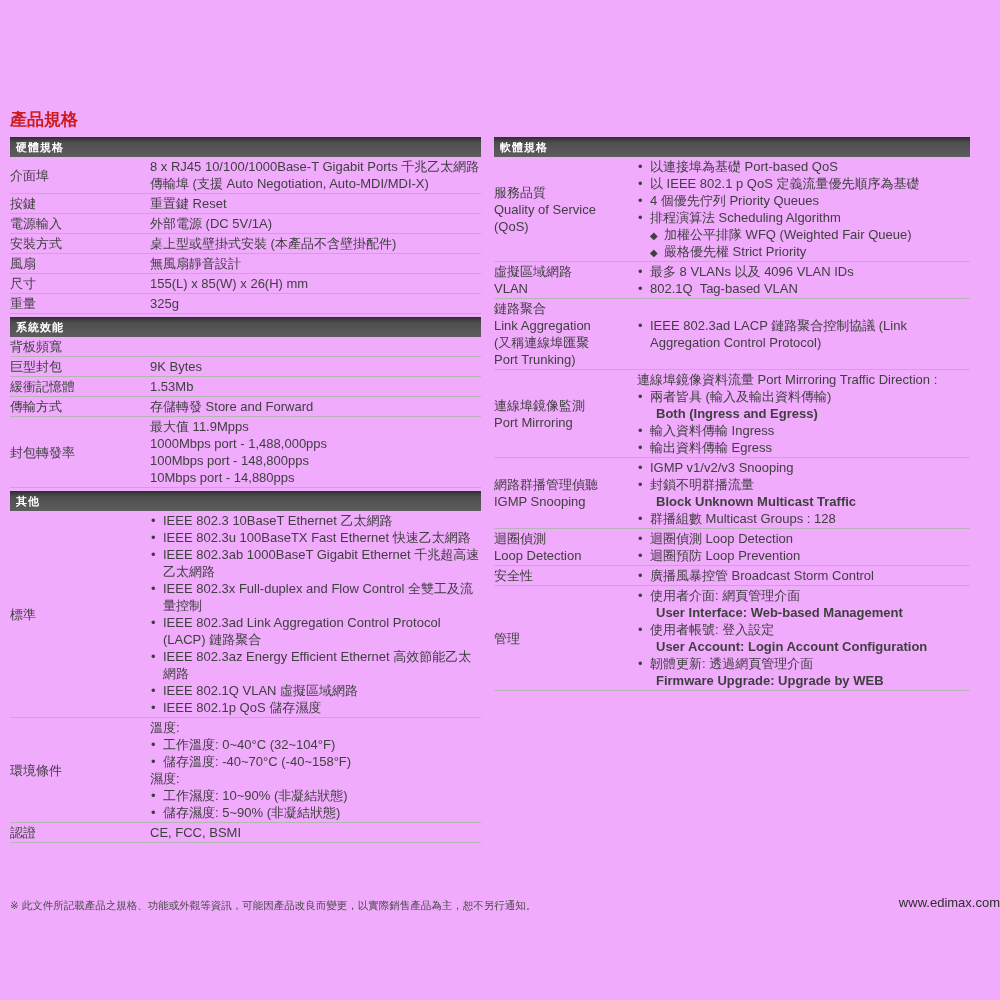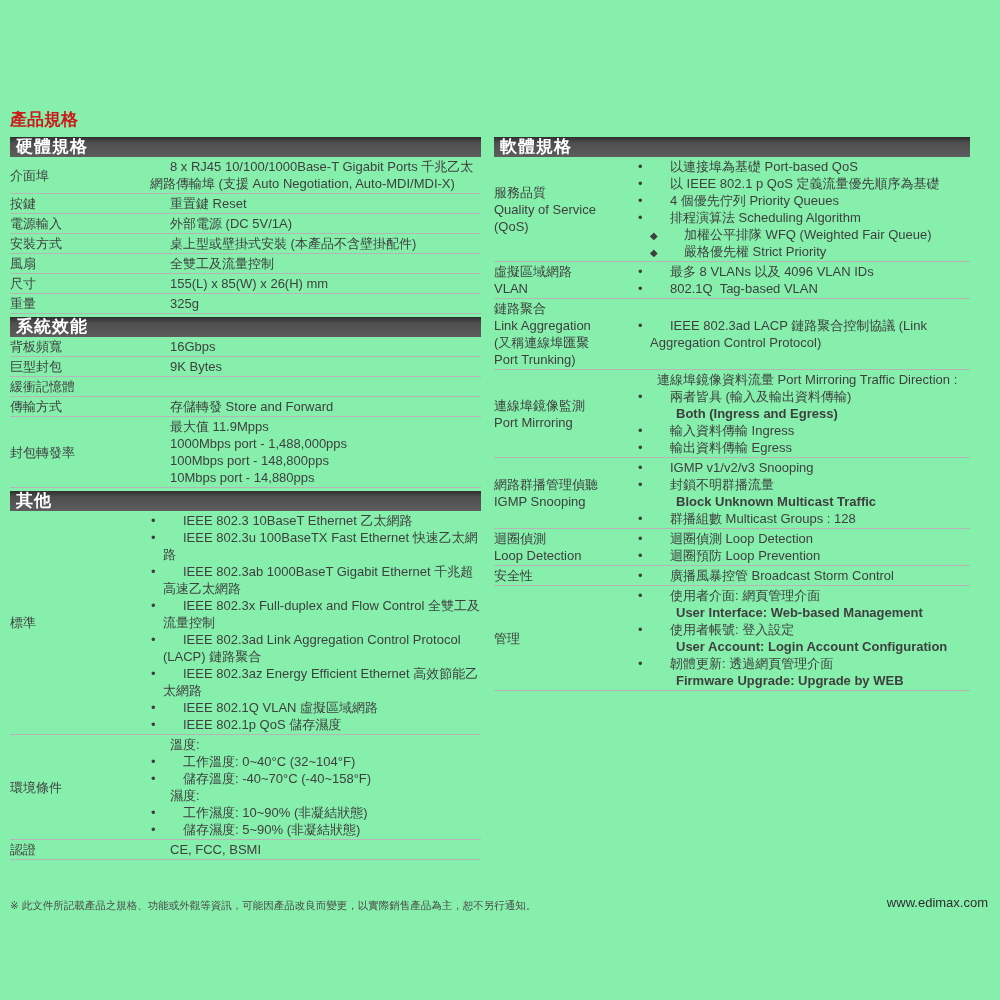--- a/index.html
+++ b/index.html
@@ -1,39 +1,39 @@
 <!DOCTYPE html>
 <html><head>
 <meta charset="utf-8">
 <style>
   html,body{margin:0;padding:0;background:#ffffff;}
   body{width:1000px;height:1000px;font-family:"Liberation Sans","DejaVu Sans",sans-serif;color:#3f3f3f;}
-  .page{position:relative;width:1000px;height:1000px;overflow:hidden;background:#86efac;}
+  .page{position:relative;width:1000px;height:1000px;overflow:hidden;background:#f0abfc;}
   .title{position:absolute;left:10px;top:109px;margin:0;font-size:17px;line-height:22px;font-weight:bold;color:#cc1a1a;}
   .col{position:absolute;top:137px;font-size:13px;line-height:17px;}
   .col-left{left:10px;width:471px;}
   .col-right{left:494px;width:476px;}
   .section + .section{margin-top:3px;}
   .sec-header{height:18px;line-height:18px;padding:1px 0 1px 6px;
     background:linear-gradient(180deg,#2e2e2e 0%,#4f4f4f 30%,#5d5d5d 100%);
-    color:#ffffff;font-weight:bold;font-size:17px;letter-spacing:1px;}
+    color:#ffffff;font-weight:bold;font-size:11px;letter-spacing:1px;}
   .row{display:flex;align-items:center;border-bottom:1px solid #b5b5b5;}
   .lbl{flex:0 0 132px;white-space:pre-line;padding:1px 0;}
   .col-right .lbl{flex-basis:133px;}
   .val{flex:1;min-width:0;padding:1px 0 1px 8px;}
   .col-right .val{padding-left:10px;}
   .line{position:relative;}
   .line.dot{padding-left:13px;}
   .line.dot > .b{position:absolute;left:1px;top:0;}
   .line.diamond{padding-left:27px;}
   .line.diamond > .b{position:absolute;left:13px;top:1px;font-size:10px;}
   .line.cont{padding-left:19px;font-weight:bold;}
-  .t{white-space:pre-wrap;margin-left:20px;}
+  .t{white-space:pre-wrap;}
   .footer-note{position:absolute;left:10px;top:899px;font-size:10.5px;color:#4a4a4a;}
-  .website{position:absolute;right:12px;top:895px;font-size:13px;color:#2e2e2e;}
+  .website{position:absolute;right:0;top:895px;font-size:13px;color:#2e2e2e;}
 </style>
 </head>
 <body>
 
 <div class="page">
   <h1 class="title">產品規格</h1>
   <div class="col col-left" id="col-left">
       <section class="section">
         <div class="sec-header">硬體規格</div>
         <div class="row">
@@ -56,52 +56,52 @@
         </div>
         <div class="row">
           <div class="lbl">安裝方式</div>
           <div class="val">
             <div class="line"><span class="t">桌上型或壁掛式安裝 (本產品不含壁掛配件)</span></div>
           </div>
         </div>
         <div class="row">
           <div class="lbl">風扇</div>
           <div class="val">
-            <div class="line"><span class="t">全雙工及流量控制</span></div>
+            <div class="line"><span class="t">無風扇靜音設計</span></div>
           </div>
         </div>
         <div class="row">
           <div class="lbl">尺寸</div>
           <div class="val">
             <div class="line"><span class="t">155(L) x 85(W) x 26(H) mm</span></div>
           </div>
         </div>
         <div class="row">
           <div class="lbl">重量</div>
           <div class="val">
             <div class="line"><span class="t">325g</span></div>
           </div>
         </div>
       </section>
       <section class="section">
         <div class="sec-header">系統效能</div>
         <div class="row">
           <div class="lbl">背板頻寬</div>
-          <div class="val">
-            <div class="line"><span class="t">16Gbps</span></div>
-          </div>
         </div>
         <div class="row">
           <div class="lbl">巨型封包</div>
           <div class="val">
             <div class="line"><span class="t">9K Bytes</span></div>
           </div>
         </div>
         <div class="row">
           <div class="lbl">緩衝記憶體</div>
+          <div class="val">
+            <div class="line"><span class="t">1.53Mb</span></div>
+          </div>
         </div>
         <div class="row">
           <div class="lbl">傳輸方式</div>
           <div class="val">
             <div class="line"><span class="t">存儲轉發 Store and Forward</span></div>
           </div>
         </div>
         <div class="row">
           <div class="lbl">封包轉發率</div>
           <div class="val">

